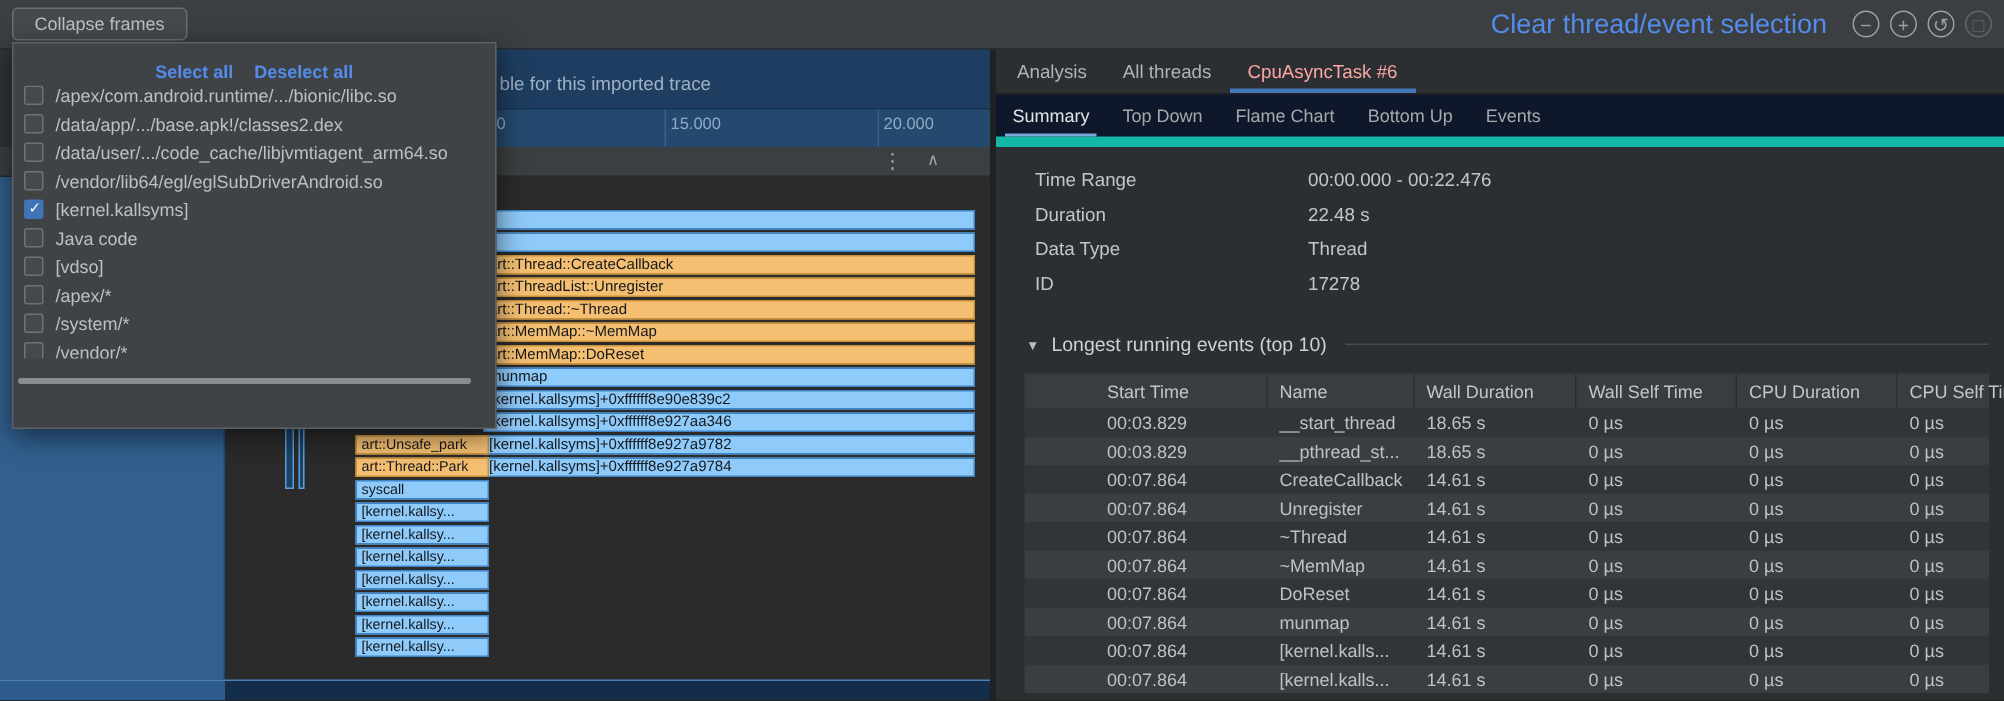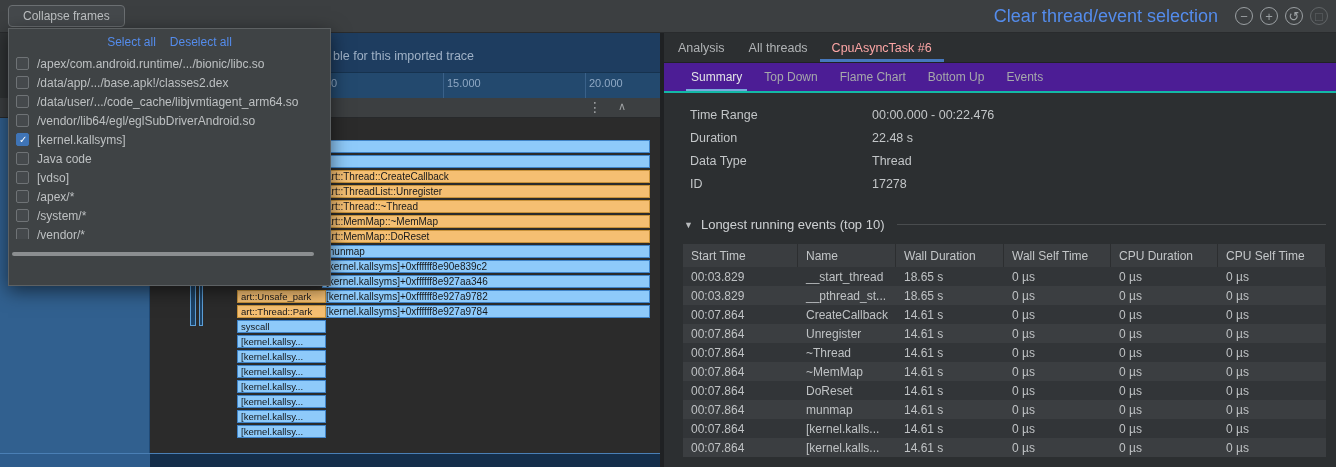--- a/index.html
+++ b/index.html
@@ -55,49 +55,49 @@
 
   .divider{position:absolute;left:660px;top:33px;width:4px;height:434px;background:#1f2123;}
 
   
   .right-pane{position:absolute;left:664px;top:33px;width:672px;height:434px;background:#2c2f31;}
   .tabs{height:29px;display:flex;align-items:stretch;border-bottom:1px solid #202224;padding-left:2px;}
   .tab{padding:0 12px;display:flex;align-items:center;font-size:12.5px;color:#b0b3b5;
        position:relative;cursor:pointer;white-space:nowrap;}
   .tab.selected{color:#fca5a5;}
   .tab.selected::after{content:"";position:absolute;left:0;right:0;bottom:0;height:3px;background:#4678bc;}
-  .subtabs{height:28px;background:#4c1d95;display:flex;align-items:stretch;padding-left:16px;
-       border-bottom:2px solid #14b8a6;}
+  .subtabs{height:28px;background:#0f172a;display:flex;align-items:stretch;padding-left:0;
+       border-bottom:7px solid #14b8a6;}
   .subtab{padding:0 11px;display:flex;align-items:center;font-size:12px;color:#a6a9ab;
        position:relative;cursor:pointer;white-space:nowrap;}
   .subtab.selected{color:#e2e4e6;}
   .subtab.selected::after{content:"";position:absolute;left:6px;right:6px;bottom:0;height:2px;background:#79a9dd;}
 
   .summary{margin:10px 0 0 26px;}
   .srow{display:flex;height:23px;align-items:center;font-size:12.5px;color:#c3c6c8;}
   .slabel{width:182px;}
   .section-head{display:flex;align-items:center;margin:22px 10px 0 20px;cursor:pointer;}
   .tri{font-size:9px;color:#b9bcbe;margin-right:8px;}
   .sec-title{font-size:13px;color:#ced1d3;white-space:nowrap;}
   .sec-line{flex:1;height:1px;background:#494c4e;margin-left:12px;}
 
   .etable{margin:12px 0 0 19px;width:643px;font-size:12px;}
-  .cols{display:grid;grid-template-columns:115px 98px 108px 107px 107px 108px;}
+  .cols{display:grid;grid-template-columns:115px 98px 108px 107px 107px 108px;padding-left:47px;}
   .thead{background:#3a3d40;height:23px;}
   .th{display:flex;align-items:center;padding-left:8px;color:#c3c6c8;
       border-right:1px solid #2c2e30;box-sizing:border-box;overflow:hidden;white-space:nowrap;cursor:pointer;}
   .tr{height:19px;cursor:pointer;}
   .tr.even{background:#323538;}
   .tr.odd{background:#3b3e41;}
   .td{display:flex;align-items:center;padding-left:8px;color:#bfc2c4;overflow:hidden;white-space:nowrap;}
 
   
   .popup{position:absolute;left:8px;top:28px;width:323px;height:258px;background:#3f4345;
          border:1px solid #5d6163;box-shadow:0 5px 18px rgba(0,0,0,.55);z-index:50;box-sizing:border-box;}
-  .popup-links{height:26px;display:flex;justify-content:center;align-items:center;gap:14px;font-size:12px;}
+  .popup-links{height:26px;display:flex;justify-content:center;align-items:flex-end;gap:14px;font-size:12px;font-weight:bold;}
   .plink{color:#548cec;cursor:pointer;}
   .popup-list{position:absolute;left:0;top:28px;right:0;bottom:46px;overflow:hidden;}
   .pitem{display:flex;align-items:flex-start;height:19px;padding-left:7px;font-size:12px;
          color:#bdc0c2;white-space:nowrap;cursor:pointer;}
   .checkbox{width:13px;height:13px;border:1px solid #6f7376;background:#45494c;border-radius:2px;
          margin-right:8px;flex:none;position:relative;box-sizing:border-box;}
   .pitem.checked .checkbox{background:#3f74b6;border-color:#3f74b6;}
   .pitem.checked .checkbox::after{content:"✓";color:#fff;font-size:10px;position:absolute;
          left:2px;top:0;line-height:12px;}
   .popup-scrollbar{position:absolute;left:3px;right:3px;bottom:27px;height:6px;}

